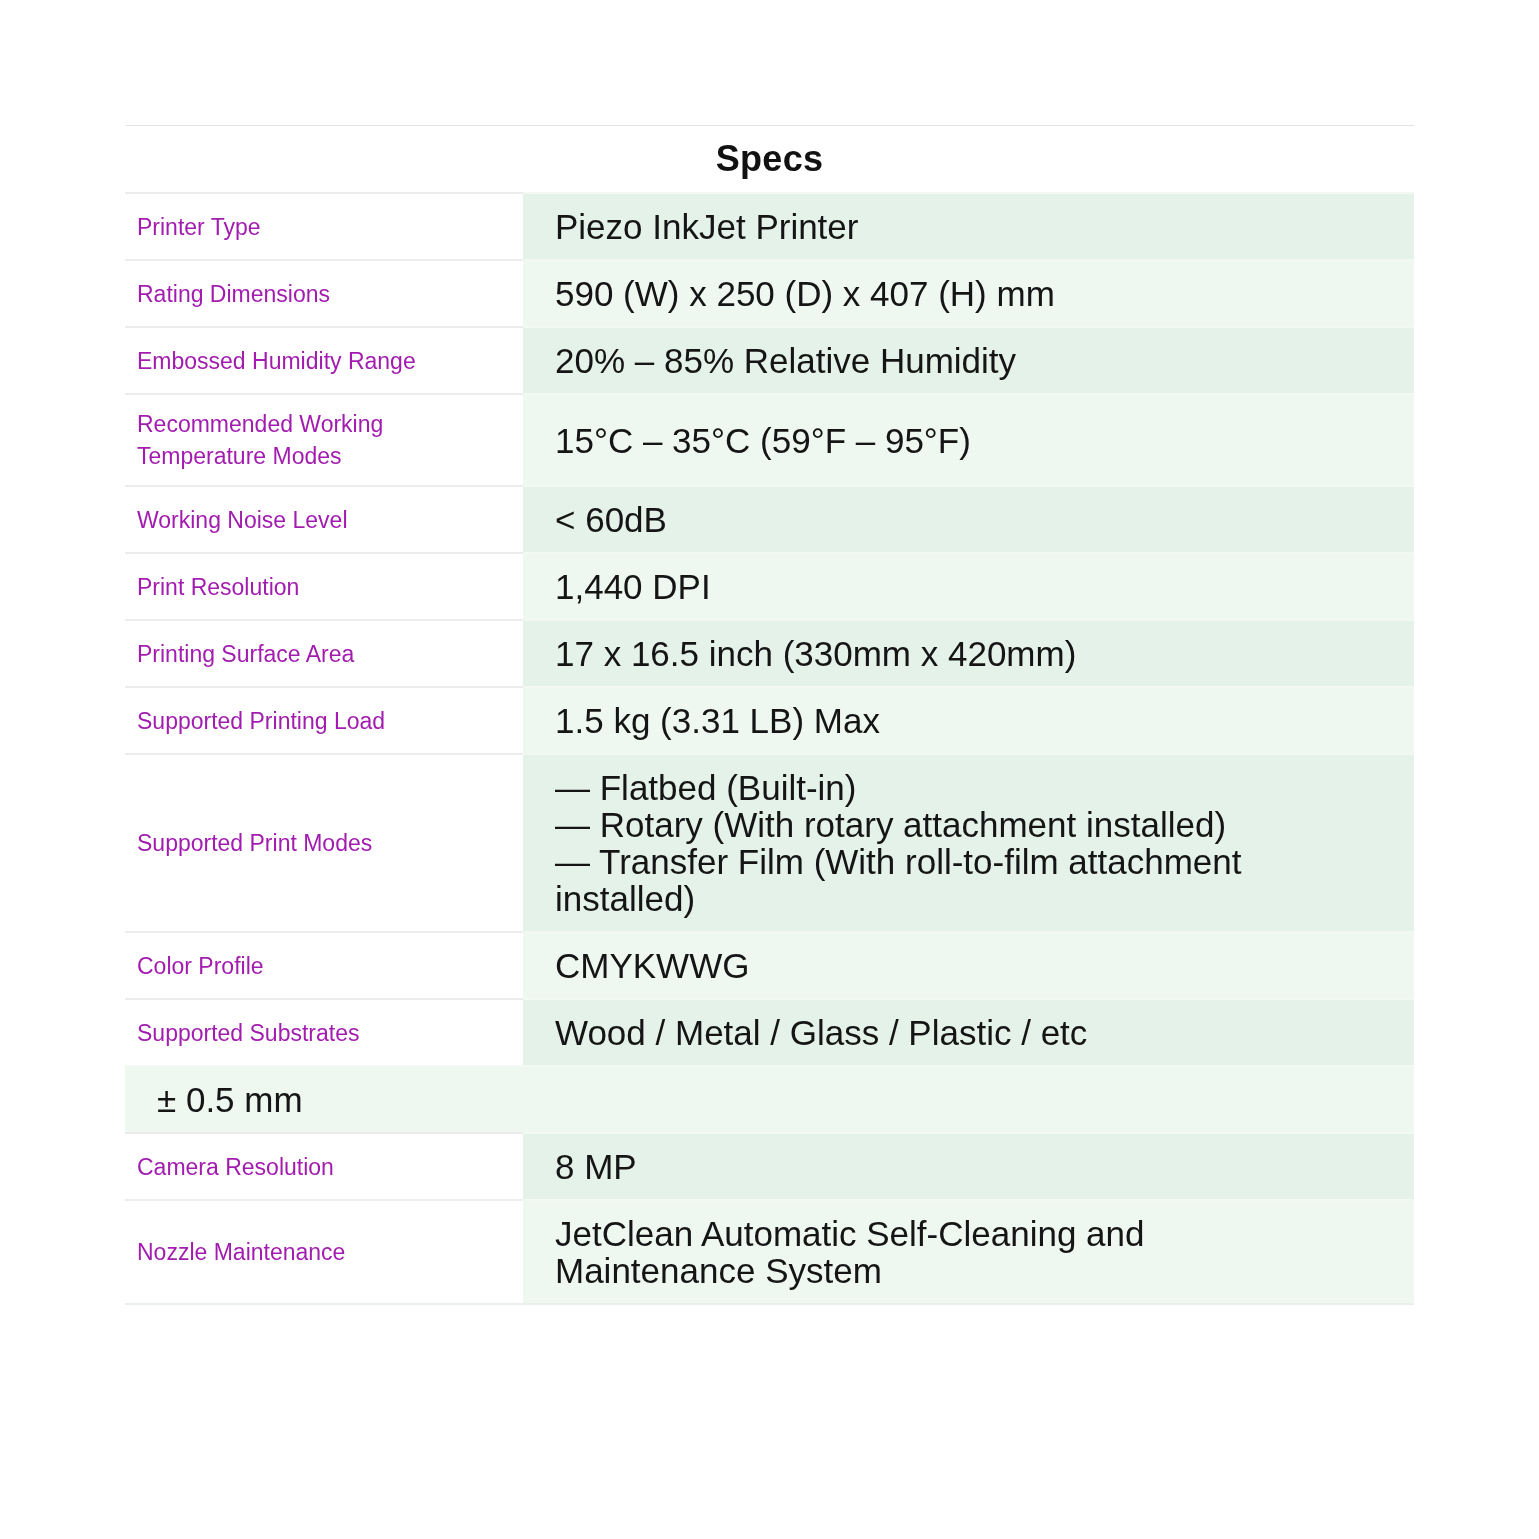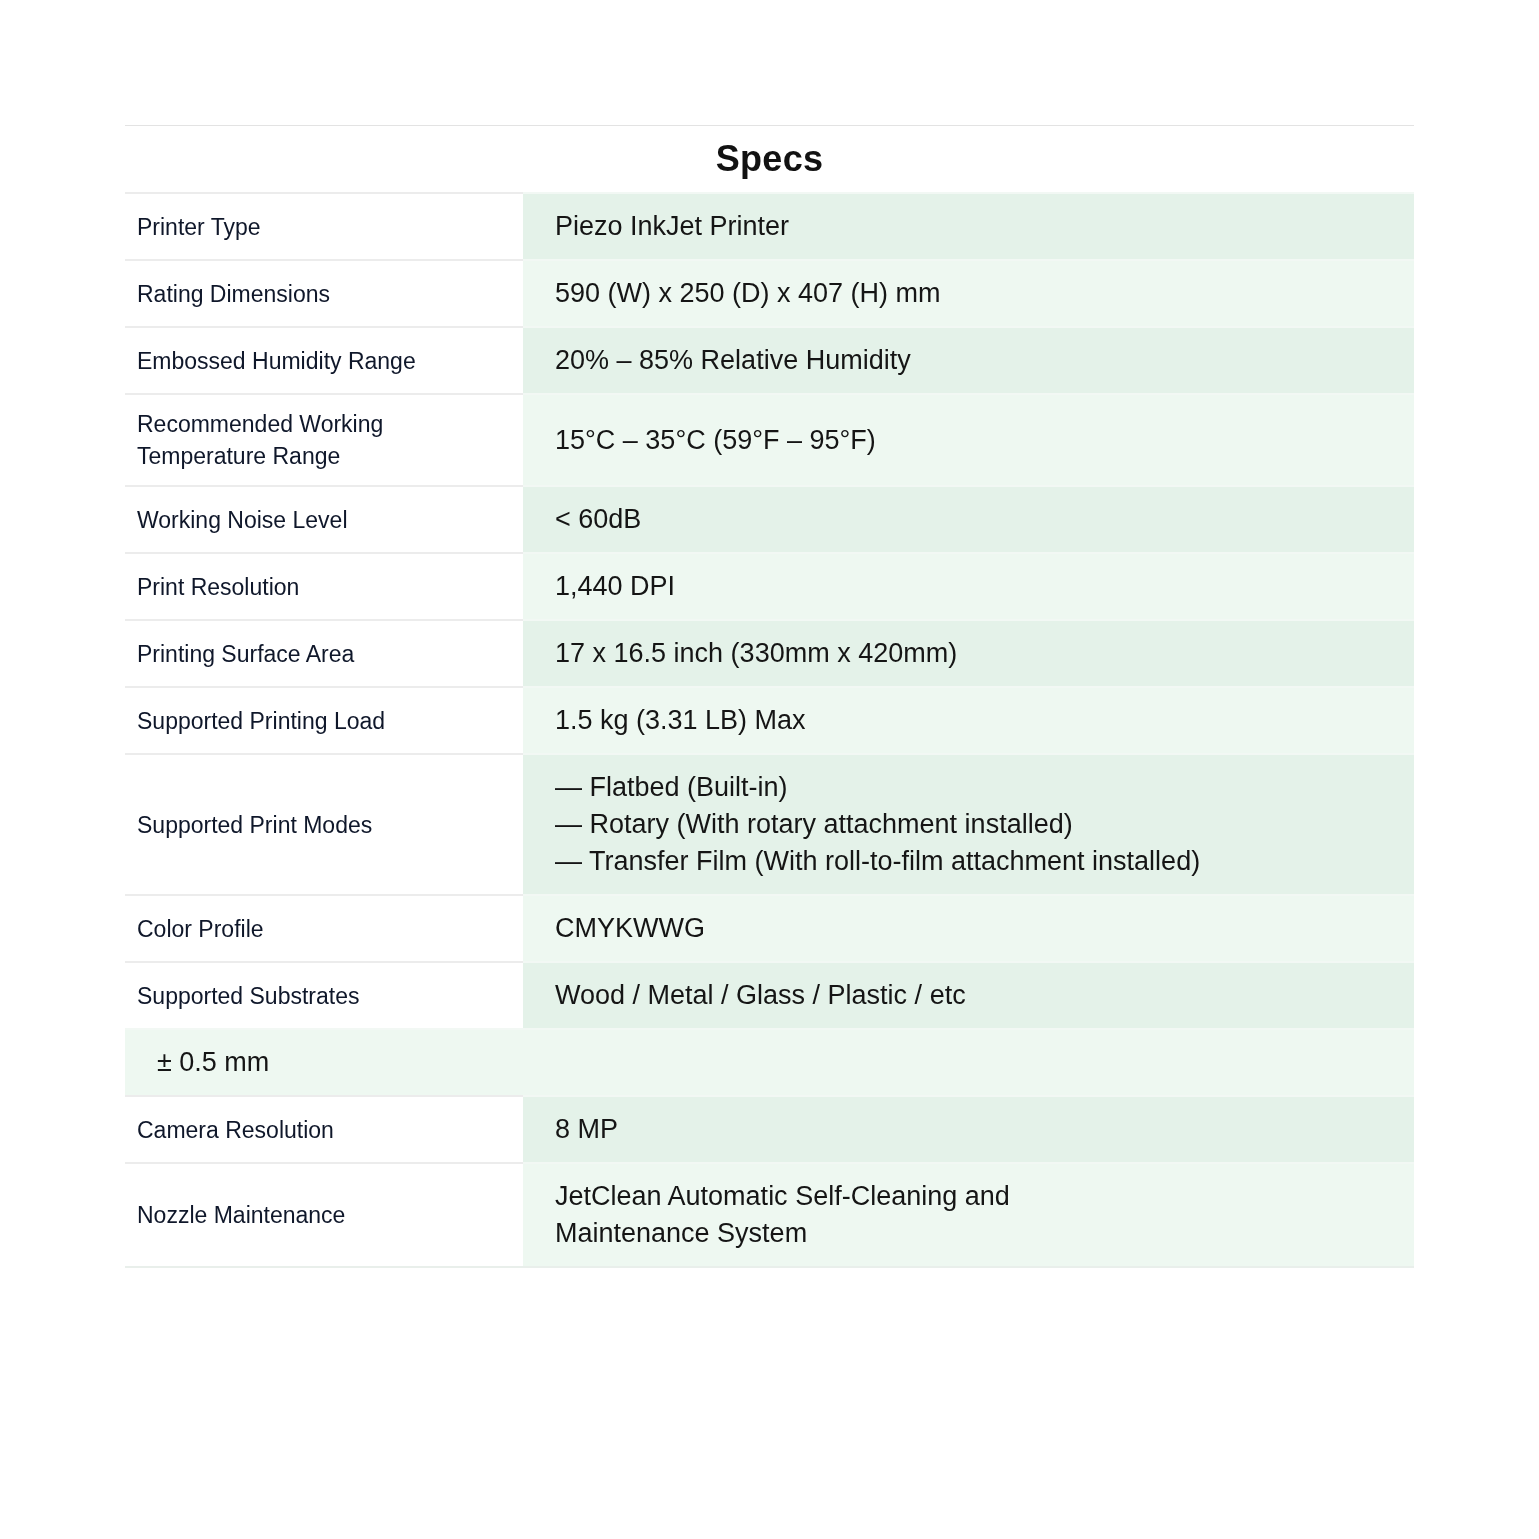--- a/index.html
+++ b/index.html
@@ -42,35 +42,35 @@
     min-height: 67px;
   }
   .label-cell {
     width: 398px;
     box-sizing: border-box;
     background: #ffffff;
     border-top: 2px solid #ececec;
     padding: 13px 26px 13px 12px;
     display: flex;
     align-items: center;
-    color: #0f172a;
+    color: #a21caf;
     font-size: 23px;
     line-height: 32px;
     white-space: pre-line;
     flex-shrink: 0;
   }
   .value-cell {
     flex: 1;
     box-sizing: border-box;
     border-top: 2px solid #f2f8f4;
     padding: 14px 30px 14px 32px;
     display: flex;
     align-items: center;
     color: #151515;
-    font-size: 27px;
+    font-size: 35px;
     font-weight: 500;
     line-height: 37px;
     white-space: pre-line;
   }
   .rows .row:nth-child(odd)  .value-cell { background: #e4f2e9; }
   .rows .row:nth-child(even) .value-cell { background: #eef8f1; }
 </style>
 </head>
 <body>
 
@@ -93,21 +93,21 @@
         <div class="value-cell">590 (W) x 250 (D) x 407 (H) mm</div>
       </div>
 
       <div class="row">
         <div class="label-cell">Embossed Humidity Range</div>
         <div class="value-cell">20% – 85% Relative Humidity</div>
       </div>
 
       <div class="row">
         <div class="label-cell">Recommended Working
-Temperature Range</div>
+Temperature Modes</div>
         <div class="value-cell">15°C – 35°C (59°F – 95°F)</div>
       </div>
 
       <div class="row">
         <div class="label-cell">Working Noise Level</div>
         <div class="value-cell">&lt; 60dB</div>
       </div>
 
       <div class="row">
         <div class="label-cell">Print Resolution</div>

